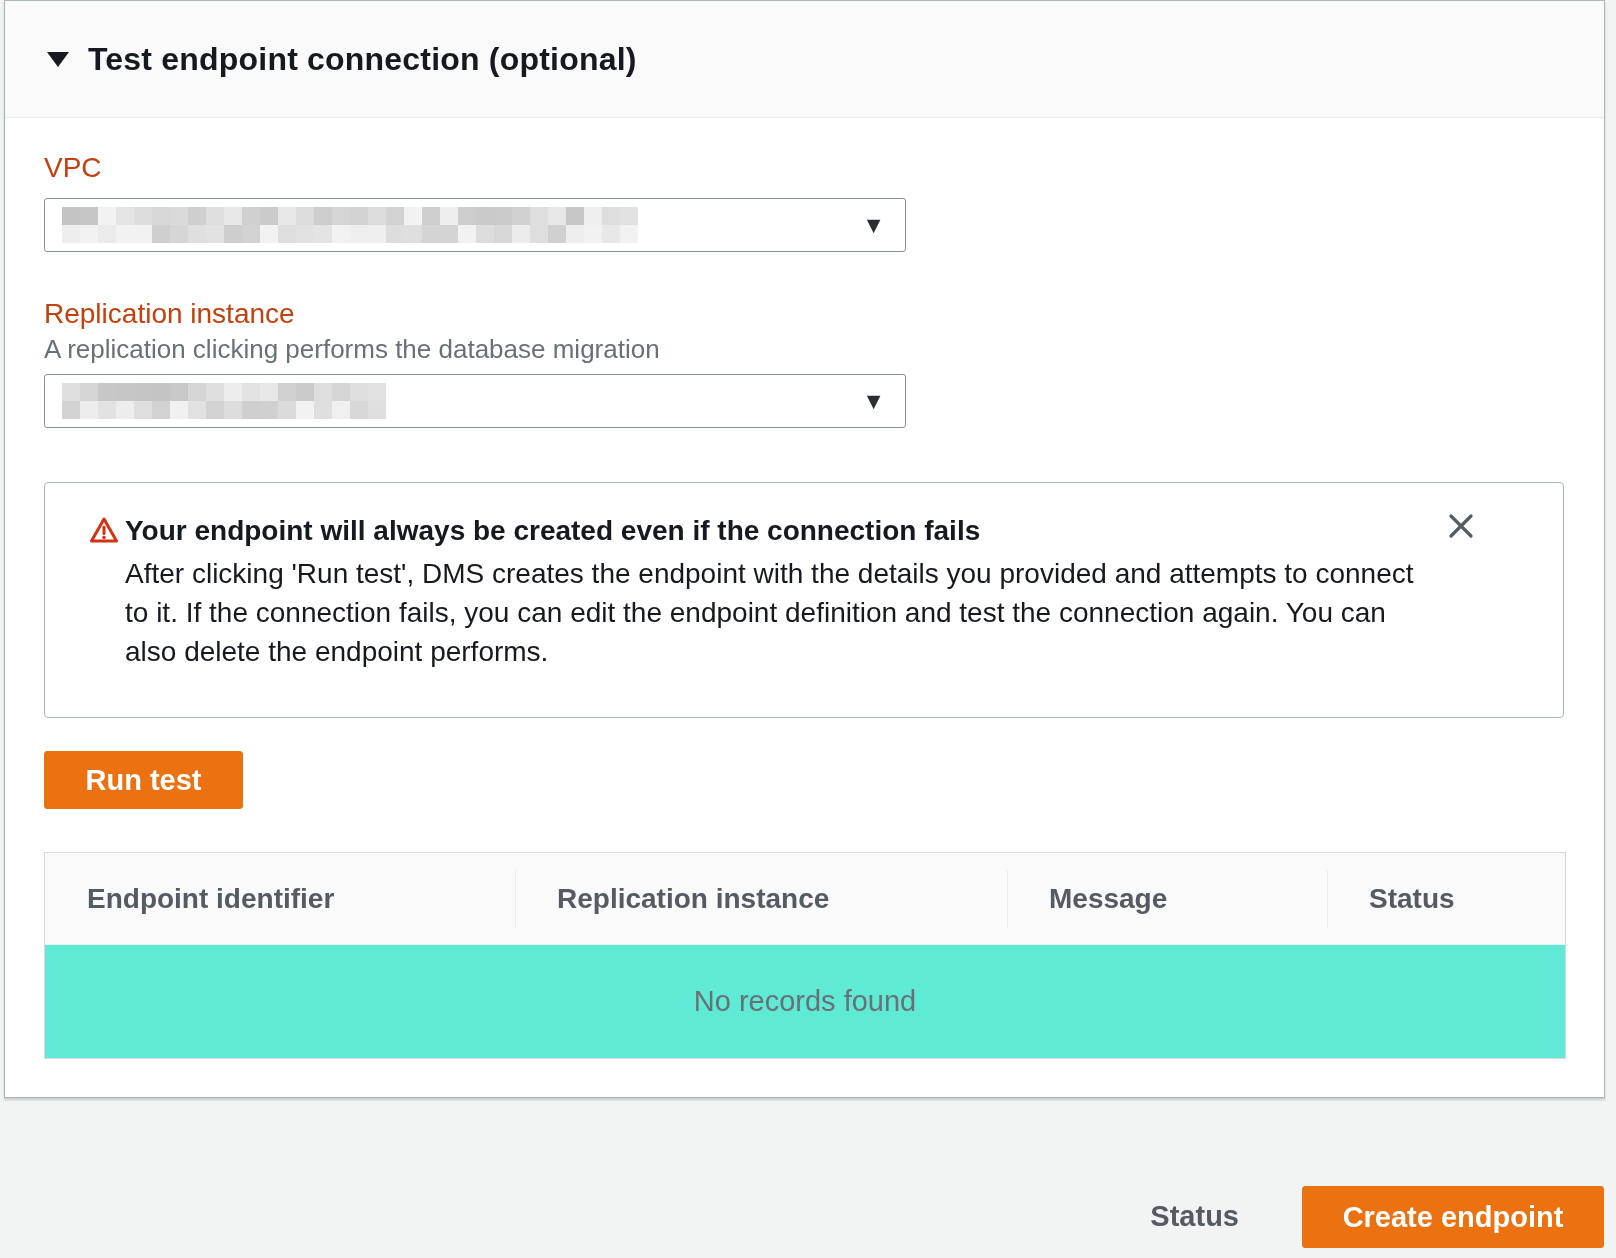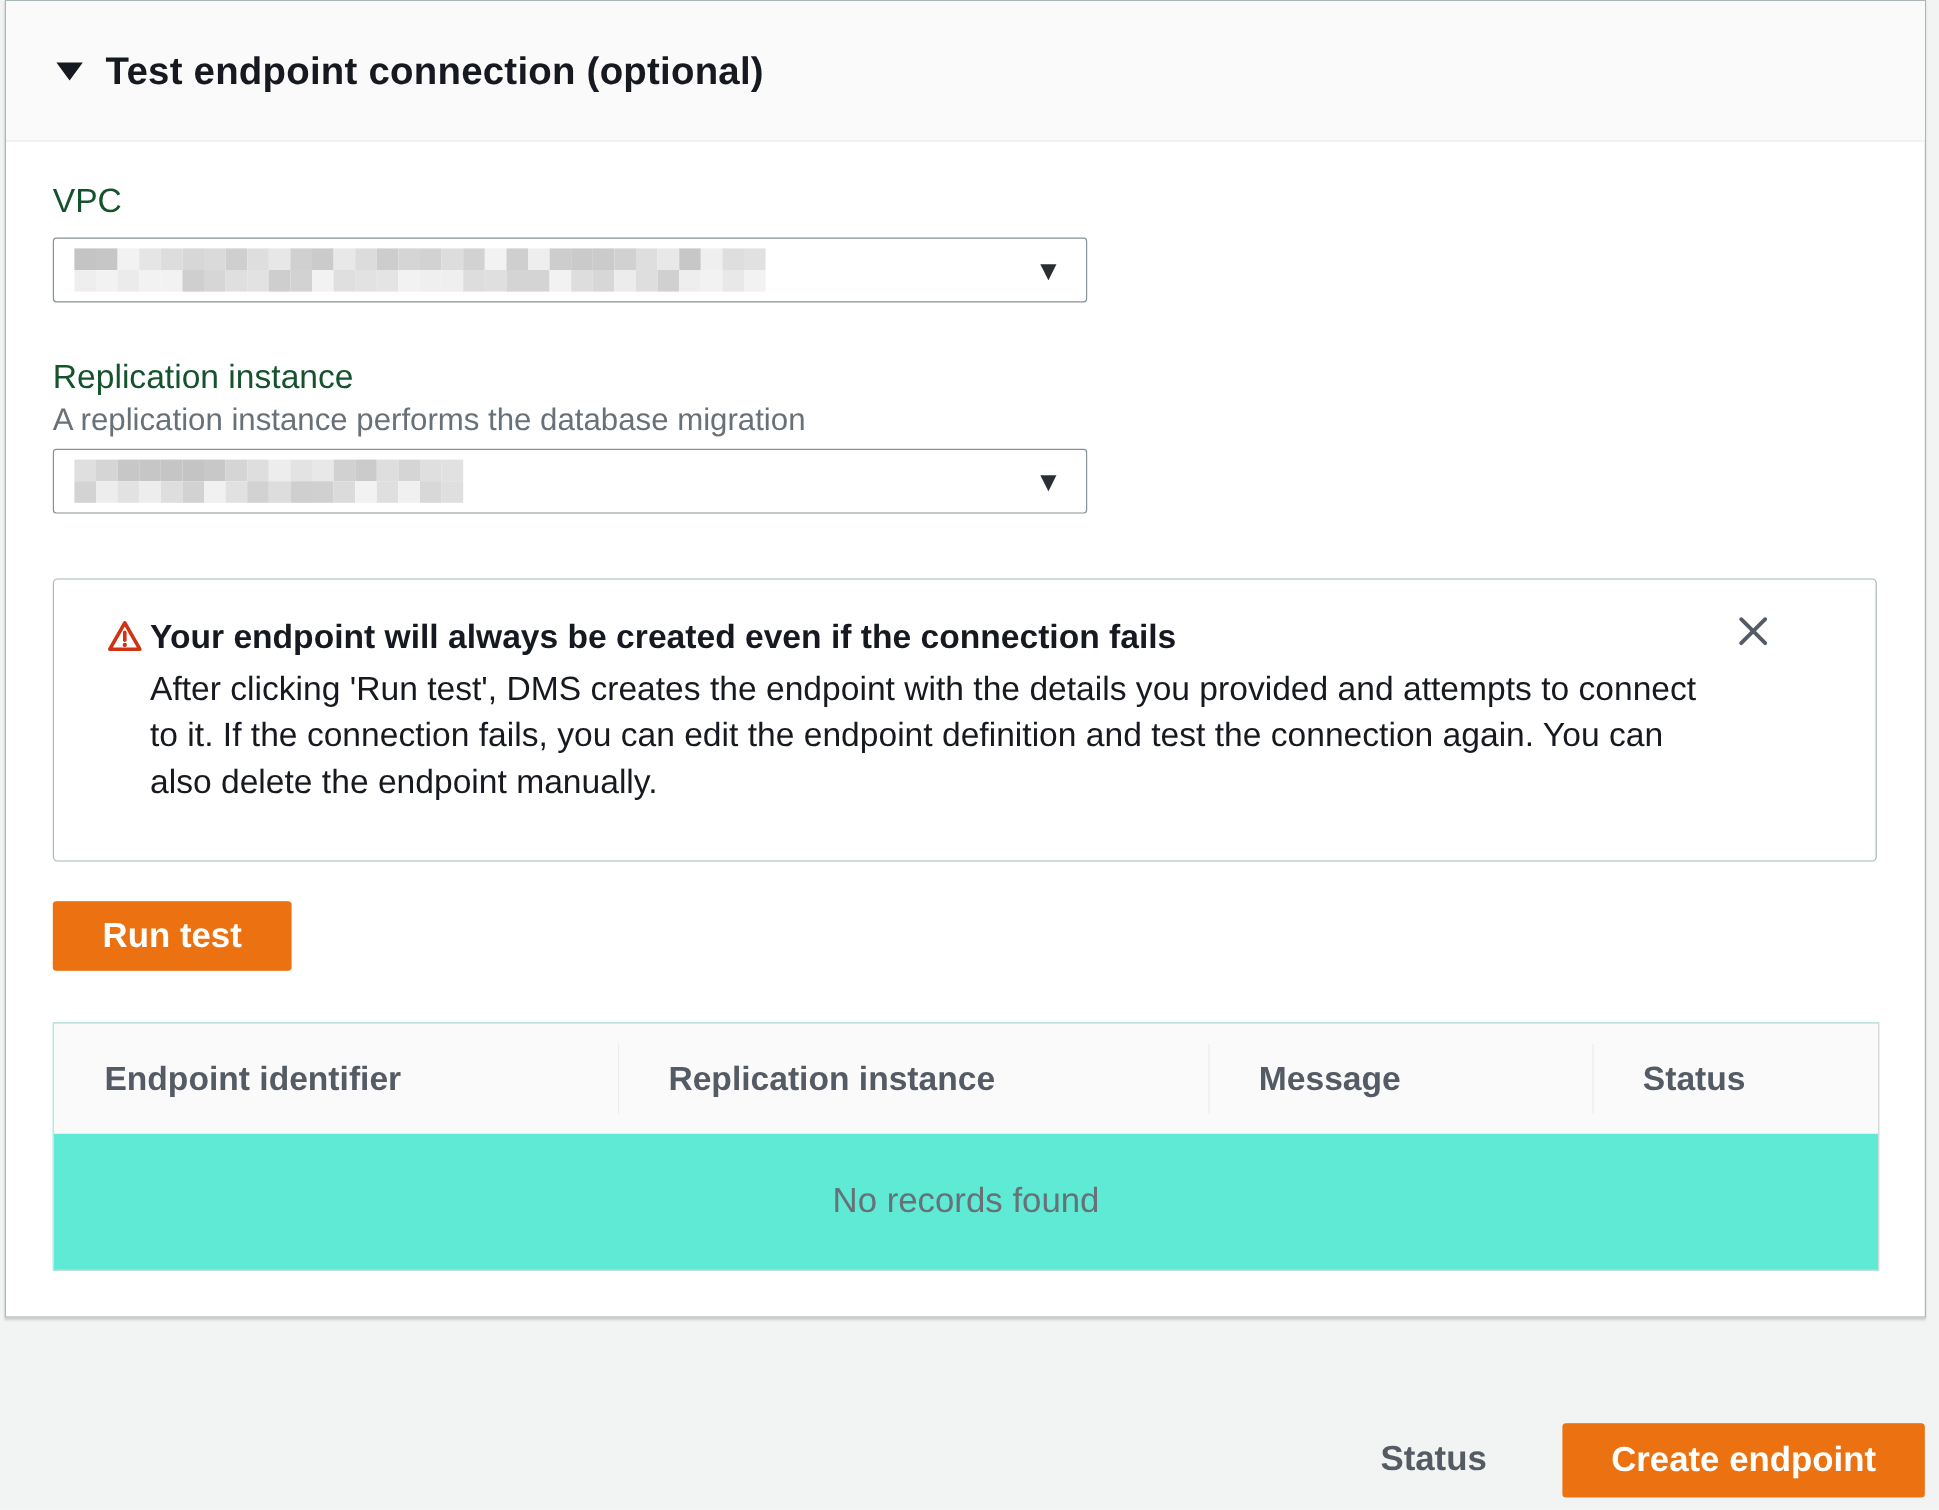--- a/index.html
+++ b/index.html
@@ -39,21 +39,21 @@
     font-weight: 700;
     color: #16191f;
     letter-spacing: 0.2px;
   }
   .panel-body { padding: 0 39px; }
   .field-label {
     display: block;
     margin-top: 34px;
     font-size: 28px;
     line-height: 32px;
-    color: #14532d;
+    color: #c2410c;
   }
   .field-desc {
     margin-top: 4px;
     font-size: 26px;
     line-height: 30px;
     color: #687078;
   }
   .select {
     margin-top: 14px;
     width: 862px;
@@ -266,21 +266,21 @@
             <i style="background: rgb(208, 208, 208);"></i>
             <i style="background: rgb(238, 238, 238);"></i>
             <i style="background: rgb(242, 242, 242);"></i>
             <i style="background: rgb(232, 232, 232);"></i>
             <i style="background: rgb(242, 242, 242);"></i>
           </span>
         <span class="arrow">▼</span>
       </div>
 
       <label class="field-label" style="margin-top:46px;">Replication instance</label>
-      <p class="field-desc">A replication instance performs the database migration</p>
+      <p class="field-desc">A replication clicking performs the database migration</p>
       <div class="select" style="margin-top:10px;">
         <span class="redact" style="grid-template-columns: repeat(18, 18px);">
             <i style="background: rgb(223, 223, 223);"></i>
             <i style="background: rgb(213, 213, 213);"></i>
             <i style="background: rgb(199, 199, 199);"></i>
             <i style="background: rgb(198, 198, 198);"></i>
             <i style="background: rgb(197, 197, 197);"></i>
             <i style="background: rgb(196, 196, 196);"></i>
             <i style="background: rgb(200, 200, 200);"></i>
             <i style="background: rgb(213, 213, 213);"></i>
@@ -319,21 +319,21 @@
       <div class="alert">
         <span class="alert-icon">
           <svg width="30" height="28" viewBox="0 0 30 28">
             <path d="M15 3 L27.5 25 L2.5 25 Z" fill="none" stroke="#d13212" stroke-width="3" stroke-linejoin="round"></path>
             <line x1="15" y1="11" x2="15" y2="17.5" stroke="#d13212" stroke-width="3" stroke-linecap="round"></line>
             <circle cx="15" cy="21.5" r="1.8" fill="#d13212"></circle>
           </svg>
         </span>
         <div class="alert-text">
           <div class="alert-title">Your endpoint will always be created even if the connection fails</div>
-          <div class="alert-body">After clicking 'Run test', DMS creates the endpoint with the details you provided and attempts to connect to it. If the connection fails, you can edit the endpoint definition and test the connection again. You can also delete the endpoint manually.</div>
+          <div class="alert-body">After clicking 'Run test', DMS creates the endpoint with the details you provided and attempts to connect to it. If the connection fails, you can edit the endpoint definition and test the connection again. You can also delete the endpoint performs.</div>
         </div>
         <button class="alert-close" aria-label="Close">
           <svg width="26" height="26" viewBox="0 0 26 26">
             <line x1="3" y1="3" x2="23" y2="23" stroke="#545b64" stroke-width="3.2" stroke-linecap="round"></line>
             <line x1="23" y1="3" x2="3" y2="23" stroke="#545b64" stroke-width="3.2" stroke-linecap="round"></line>
           </svg>
         </button>
       </div>
 
       <button class="btn-orange run-test">Run test</button>

